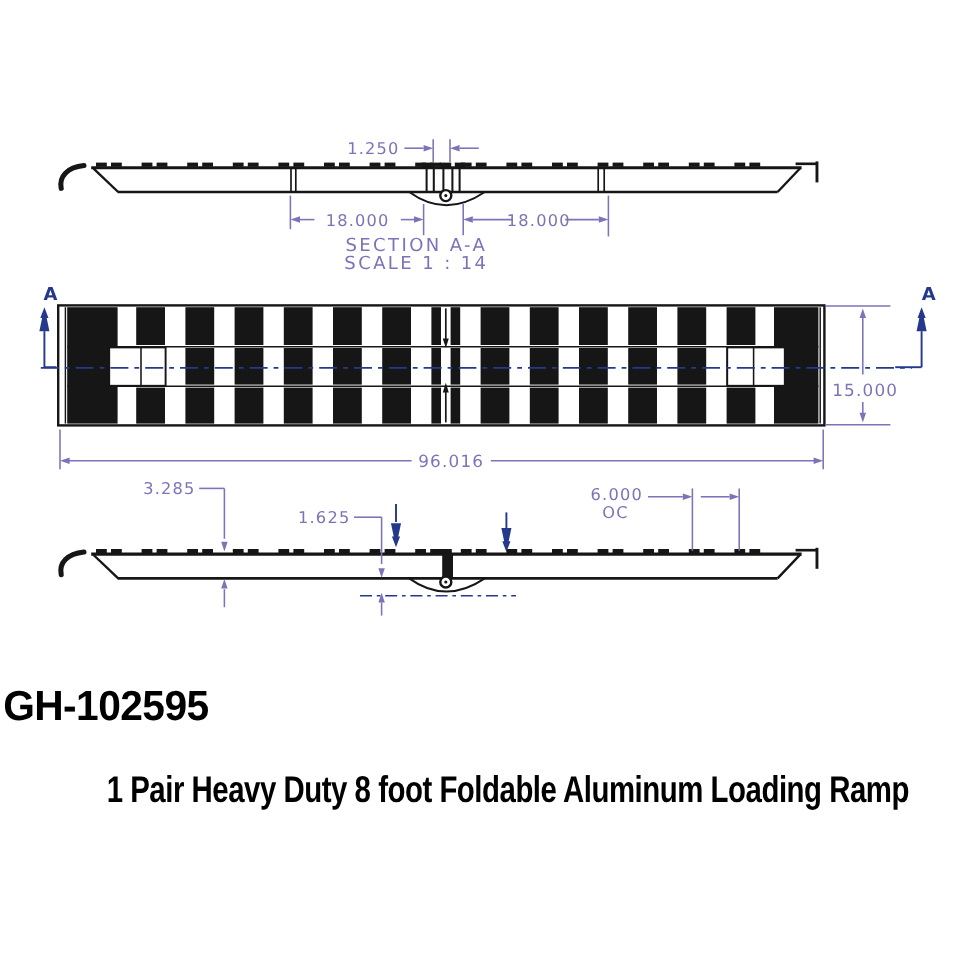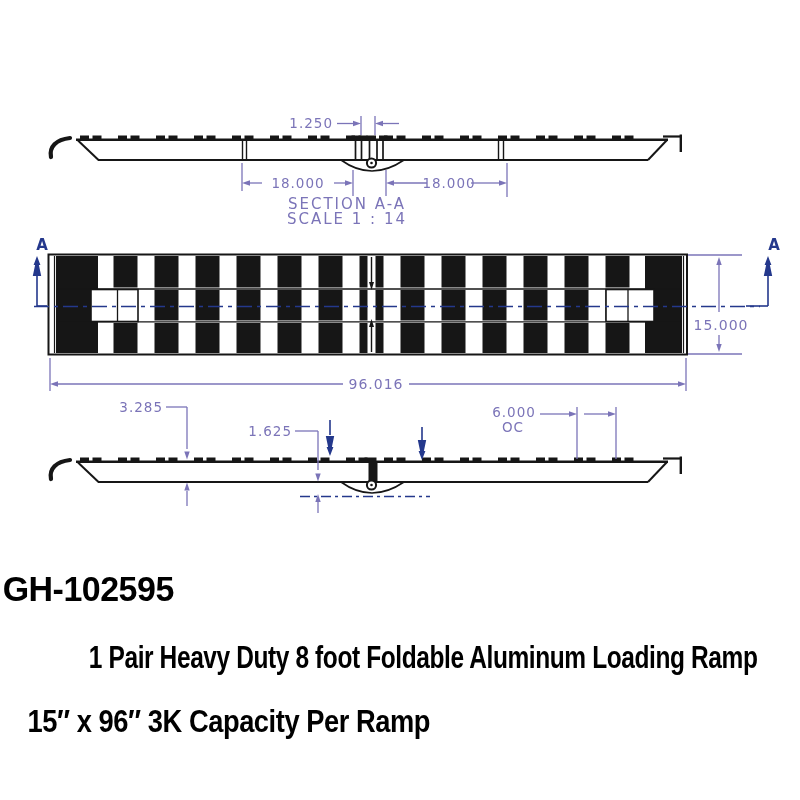--- a/index.html
+++ b/index.html
@@ -260,14 +260,13 @@
     <text class="dim mid" x="514" y="417">6.000</text>
     <text class="dim mid" x="513" y="432">OC</text>
     <text class="marker mid" x="42" y="250">A</text>
     <text class="marker mid" x="774" y="250">A</text>
   </g>
 </svg>
 
 <div class="captions">
   <div class="cap code"><span>GH-102595</span></div>
   <div class="cap l1"><span>1 Pair Heavy Duty 8 foot Foldable Aluminum Loading Ramp</span></div>
-  <div class="cap l2"><span>15″ x 96″ 3K Capacity Per Ramp</span></div>
 </div>
 
 </body></html>

